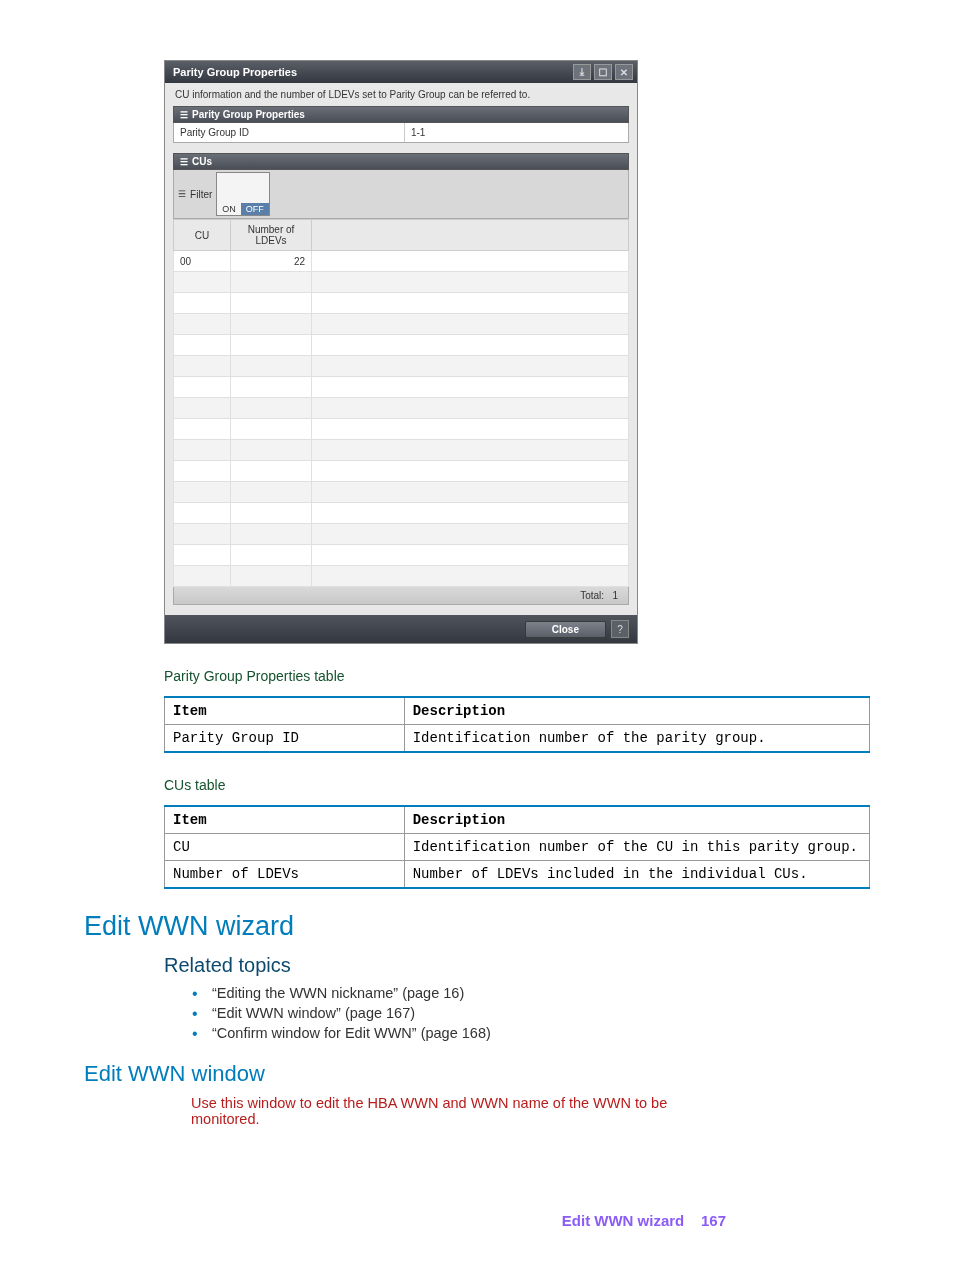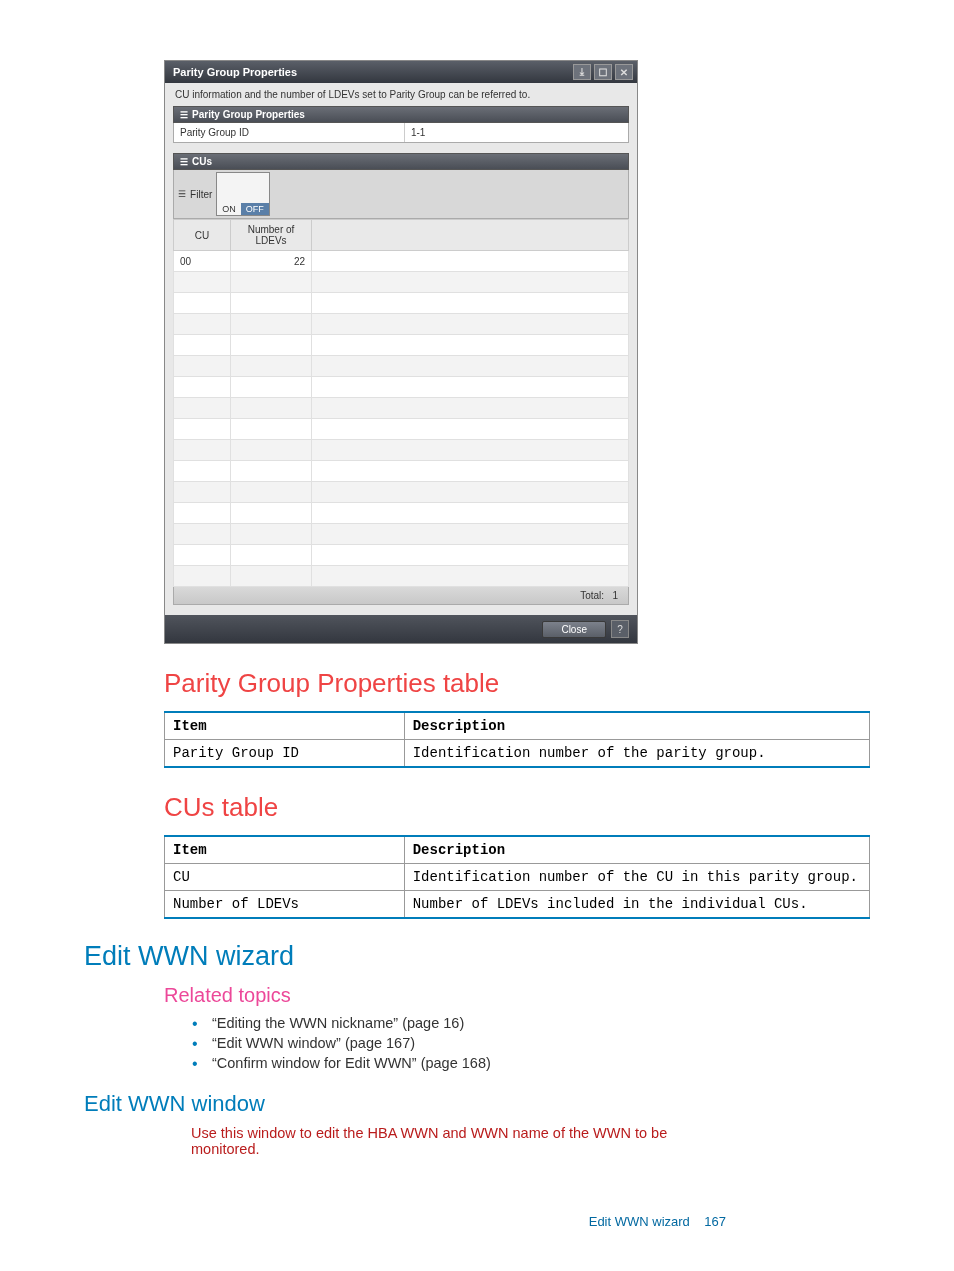--- a/index.html
+++ b/index.html
@@ -156,55 +156,56 @@
     padding: 5px 8px;
     display: flex;
     justify-content: flex-end;
     align-items: center;
     gap: 5px;
   }
   .close-btn {
     background: linear-gradient(#7c818b, #5a5f68);
     color: #fff;
     border: 1px solid #3a3a3a;
-    padding: 2px 18px;
+    padding: 2px 26px;
     font-size: 10px;
     border-radius: 2px;
     cursor: pointer;
+    font-weight: bold;
   }
   .help-btn {
     width: 16px;
     height: 16px;
     background: #5a5f68;
     border: 1px solid #888;
     color: #ddd;
     font-size: 10px;
     display: flex;
     align-items: center;
     justify-content: center;
     cursor: pointer;
   }
 
   
   .h3-blue {
-    color: #ef4444;
+    color: #14532d;
     font-family: sans-serif;
-    font-size: 26px;
+    font-size: 14px;
     font-weight: normal;
     margin: 24px 0 12px 80px;
   }
   .h2-blue {
     color: #007dba;
     font-family: sans-serif;
     font-size: 27px;
     font-weight: normal;
     margin: 22px 0 8px 0;
   }
   .h3-blue-sm {
-    color: #ec4899;
+    color: #0c4a6e;
     font-family: sans-serif;
     font-size: 20px;
     font-weight: normal;
     margin: 12px 0 8px 80px;
   }
   .h3-blue-med {
     color: #007dba;
     font-family: sans-serif;
     font-size: 22px;
     font-weight: normal;
@@ -254,22 +255,23 @@
   }
   .body-text {
     margin-left: 107px;
     font-size: 14.5px;
     color: #b91c1c;
   }
   .page-footer {
     position: absolute;
     bottom: 42px;
     right: 84px;
-    font-size: 13px;
-    color: #0369a1;
+    font-size: 15px;
+    color: #8b5cf6;
+    font-weight: bold;
   }
 </style>
 </head>
 <body>
 
 <div class="page">
 
   <div class="dialog">
     <div class="dlg-titlebar">
       <span>Parity Group Properties</span>

